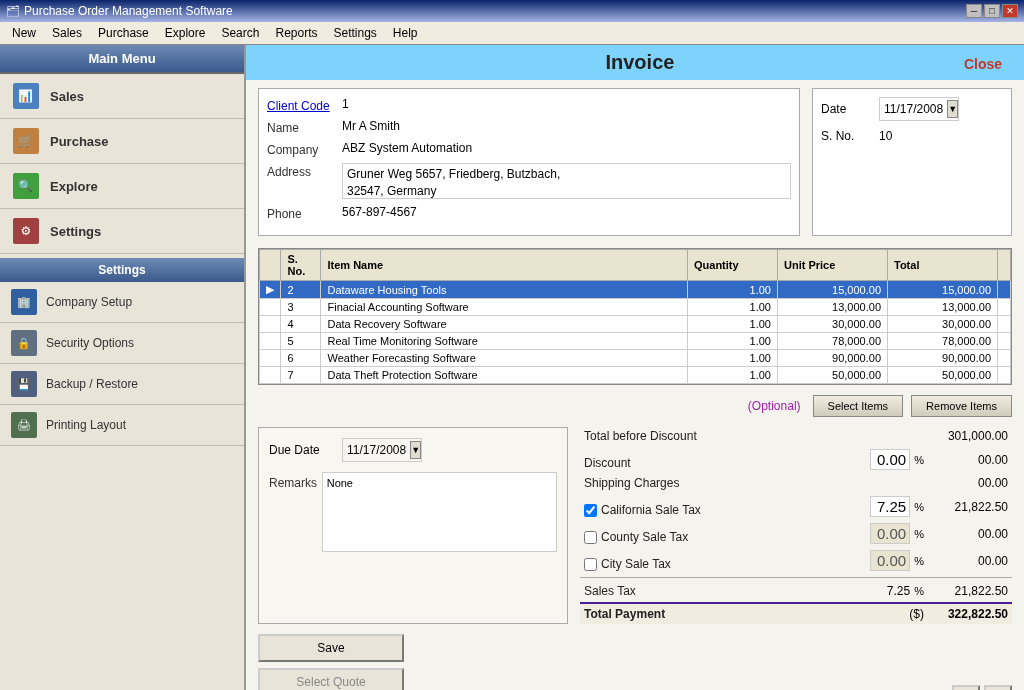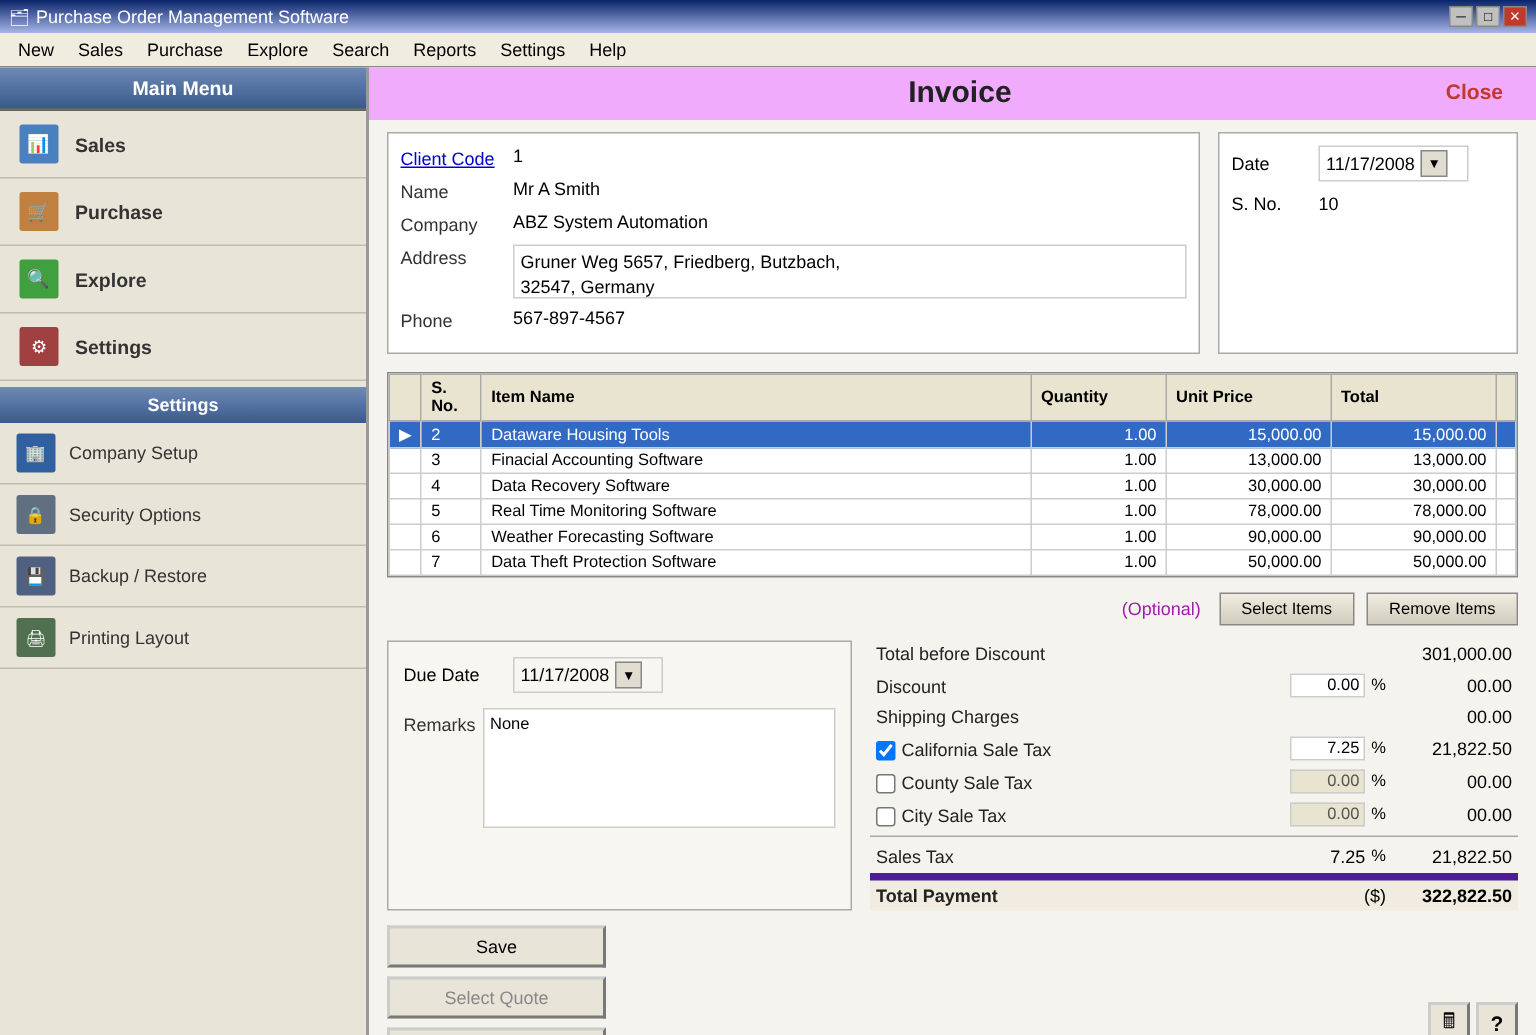--- a/index.html
+++ b/index.html
@@ -105,23 +105,23 @@
       background: #f5f3ee;
       display: flex;
       flex-direction: column;
       overflow: hidden;
     }
 
     
     .invoice-header {
       display: flex;
       justify-content: space-between;
-      align-items: flex-start;
+      align-items: flex-end;
       padding: 6px 16px;
-      background: #f0abfc;
+      background: #7dd3fc;
     }
     .invoice-title {
       font-size: 20px;
       font-weight: bold;
       color: #222;
       flex: 1;
       text-align: center;
     }
     .close-btn {
       color: #c0392b;
@@ -185,21 +185,21 @@
     .date-row {
       display: flex;
       align-items: center;
       gap: 8px;
     }
     .date-label { width: 50px; font-size: 12px; }
     .date-value {
       border: 1px solid #ccc;
       padding: 2px 4px;
       font-size: 12px;
-      width: 100px;
+      width: 80px;
       display: flex; align-items: center; gap: 4px;
     }
     .cal-btn {
       border: 1px solid #888;
       background: #e0dcd0;
       width: 18px; height: 18px;
       cursor: pointer;
       display: flex; align-items: center; justify-content: center;
       font-size: 9px;
     }
@@ -301,39 +301,39 @@
       font-size: 12px;
       text-align: right;
       min-width: 80px;
     }
     .total-input-row {
       display: flex;
       align-items: center;
       gap: 4px;
     }
     .tax-input {
-      width: 50px;
+      width: 40px;
       border: 1px solid #ccc;
       padding: 1px 3px;
       text-align: right;
-      font-size: 11px;
+      font-size: 15px;
     }
     .percent-sign { font-size: 11px; }
     .checkbox-area { display: flex; align-items: center; gap: 4px; }
     .divider-line {
       border-top: 1px solid #aaa;
       margin: 2px 0;
     }
     .total-payment-row {
       display: flex;
       align-items: center;
       justify-content: space-between;
       padding: 3px 4px;
       background: #f0ece0;
-      border-top: 5px solid #4c1d95;
+      border-top: 2px solid #4c1d95;
     }
 
     
     .footer-buttons {
       display: flex;
       align-items: center;
       padding: 6px 12px;
       gap: 8px;
       justify-content: space-between;
     }

